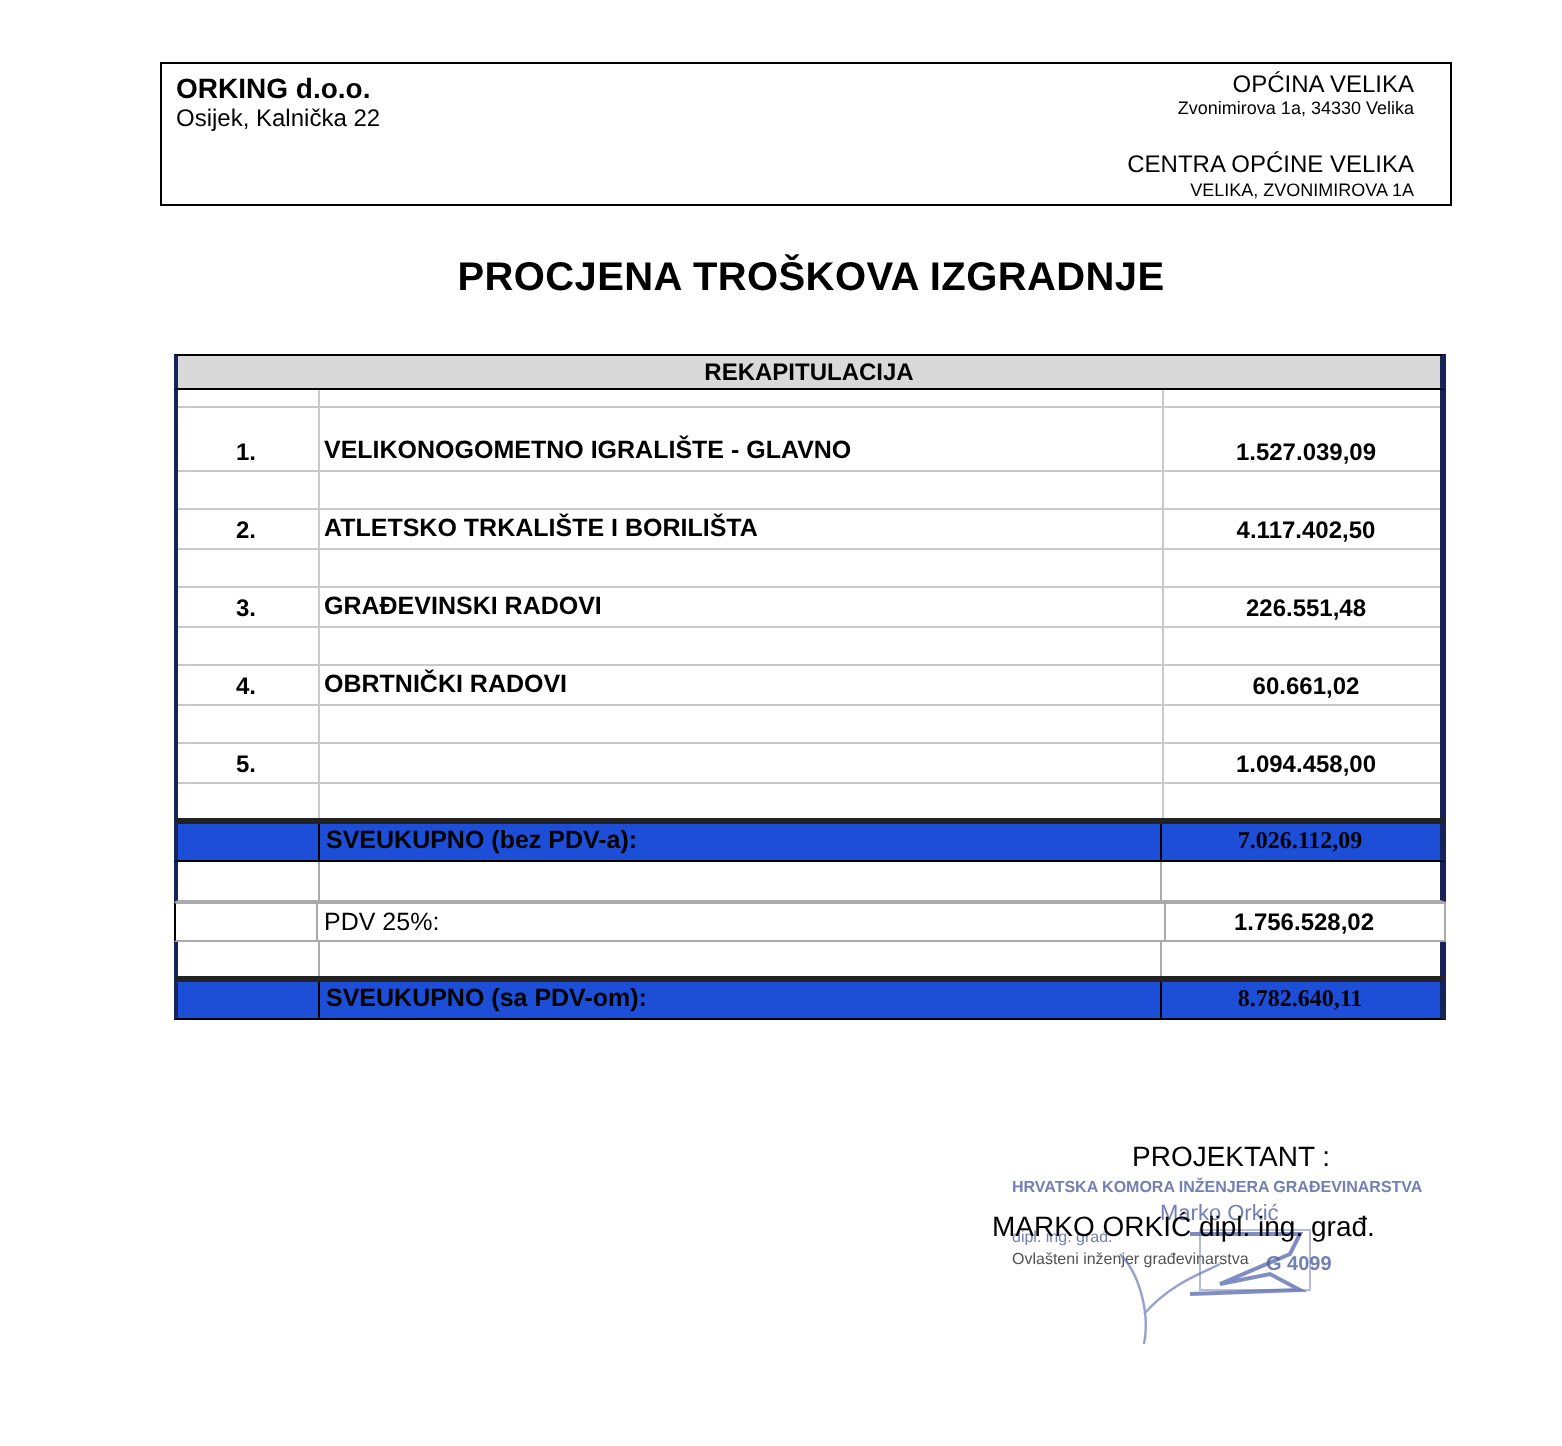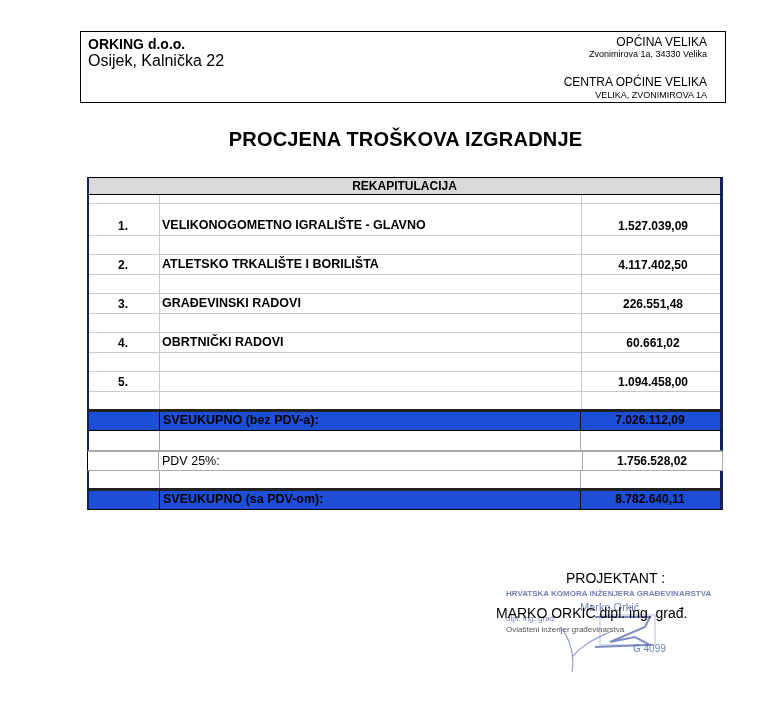--- a/index.html
+++ b/index.html
@@ -1,20 +1,20 @@
 <!DOCTYPE html>
 <html><head>
 <meta charset="utf-8">
 <style>
   html, body { margin:0; padding:0; background:#ffffff; }
   body { width:781px; height:723px; position:relative; overflow:hidden; font-family:"Liberation Sans", sans-serif; color:#000; }
 
   .header-box { position:absolute; left:80px; top:31px; width:646px; height:72px; border:1px solid #000; box-sizing:border-box; }
   .company-name { position:absolute; left:7px; top:4px; font-size:14px; font-weight:bold; }
-  .company-address { position:absolute; left:7px; top:20px; font-size:16px; }
+  .company-address { position:absolute; left:7px; top:20px; font-size:12px; }
   .proj-line { position:absolute; right:18px; text-align:right; white-space:nowrap; }
   .pl1 { top:3px; font-size:12px; }
   .pl2 { top:17px; font-size:9px; }
   .pl3 { top:28px; font-size:12px; }
   .pl4 { top:43px; font-size:12px;text-align:center; }
   .pl5 { top:58px; font-size:9px; }
 
   .doc-title { position:absolute; left:0; width:811px; top:128px; text-align:center; font-size:20px; font-weight:bold; letter-spacing:0.2px; }
 
   .table-wrap { position:absolute; left:87px; top:177px; width:636px; }
@@ -28,21 +28,21 @@
   .vline { position:absolute; width:1px; background:#c9c9c9; }
   .hline { position:absolute; height:1px; background:#c9c9c9; }
 
   .item { position:absolute; left:87px; width:636px; height:20px; }
   .item .num { position:absolute; left:0; width:72px; text-align:center; font-size:12px; font-weight:bold; top:3px; }
   .item .name { position:absolute; left:75px; font-size:12.5px; font-weight:bold; top:2px; }
   .item .val { position:absolute; right:0; width:140px; text-align:center; font-size:12px; font-weight:bold; top:3px; }
 
   .sum-row { position:absolute; left:87px; width:636px; height:20px; background:#1d4ed8; border:1px solid #000; border-top:3px solid #222; box-sizing:border-box; border-left:2px solid #16245a; border-right:3px solid #16245a; }
   .sum-row .label { position:absolute; left:74px; top:1px; font-size:12.5px; font-weight:bold; }
-  .sum-row .val { position:absolute; right:0; width:140px; text-align:center; top:1px; font-size:12px; font-weight:bold; }
+  .sum-row .val { position:absolute; right:0; width:140px; text-align:center; top:1px; font-size:12px; font-weight:bold;font-family:Liberation Serif, serif; }
   .sum-row .sep1 { position:absolute; left:70px; top:0; bottom:0; width:1px; background:#000; }
   .sum-row .sep2 { position:absolute; right:139px; top:0; bottom:0; width:1px; background:#000; }
 
   .plain-row { position:absolute; left:87px; width:636px; height:20px; border:1px solid #aaa; box-sizing:border-box; border-left:1px solid #000; }
   .plain-row .sep1 { position:absolute; left:70px; top:0; bottom:0; width:1px; background:#aaa; }
   .plain-row .sep2 { position:absolute; right:139px; top:0; bottom:0; width:1px; background:#aaa; }
   .plain-row .label { position:absolute; left:74px; top:2px; font-size:12.5px; }
   .plain-row .val { position:absolute; right:0; width:140px; text-align:center; top:2px; font-size:12px;font-weight:bold; }
 
   .projektant-label { position:absolute; left:566px; top:570px; font-size:14px; }
@@ -141,21 +141,21 @@
   <span class="val">8.782.640,11</span>
 </div>
 
 <div class="projektant-label">PROJEKTANT :</div>
 
 <div class="stamp">
   <div class="stamp-text" style="left:6px; top:2px; font-weight:bold;">HRVATSKA KOMORA INŽENJERA GRAĐEVINARSTVA</div>
   <div class="stamp-text" style="left:36px; top:14px; font-size:11px;padding-left:44px;">Marko Orkić</div>
   <div class="stamp-text" style="left:6px; top:27px;">dipl. ing. građ.</div>
   <div class="stamp-text" style="left:6px; top:38px; color:#333;">Ovlašteni inženjer građevinarstva</div>
-  <div class="stamp-text" style="left:133px; top:56px; font-size:10px; font-weight:normal;">G 4099</div>
+  <div class="stamp-text" style="left:133px; top:40px; font-size:10px; font-weight:bold;">G 4099</div>
   <svg width="195" height="85" style="position:absolute;left:0;top:0;">
     <path d="M95 30 L150 30 L145 40 L110 55 L135 50 L150 58 L95 60" fill="none" stroke="#4a5ca8" stroke-width="2" opacity="0.7"></path>
     <path d="M60 40 C70 50, 75 70, 72 85 M72 70 C85 55, 100 50, 110 45" fill="none" stroke="#6a78b8" stroke-width="1.2" opacity="0.7"></path>
     <rect x="100" y="28" width="55" height="30" fill="none" stroke="#6a78b8" stroke-width="1" opacity="0.5"></rect>
   </svg>
 </div>
 
 <div class="projektant-name">MARKO ORKIĆ dipl. ing. građ.</div>
 
 </body></html>

